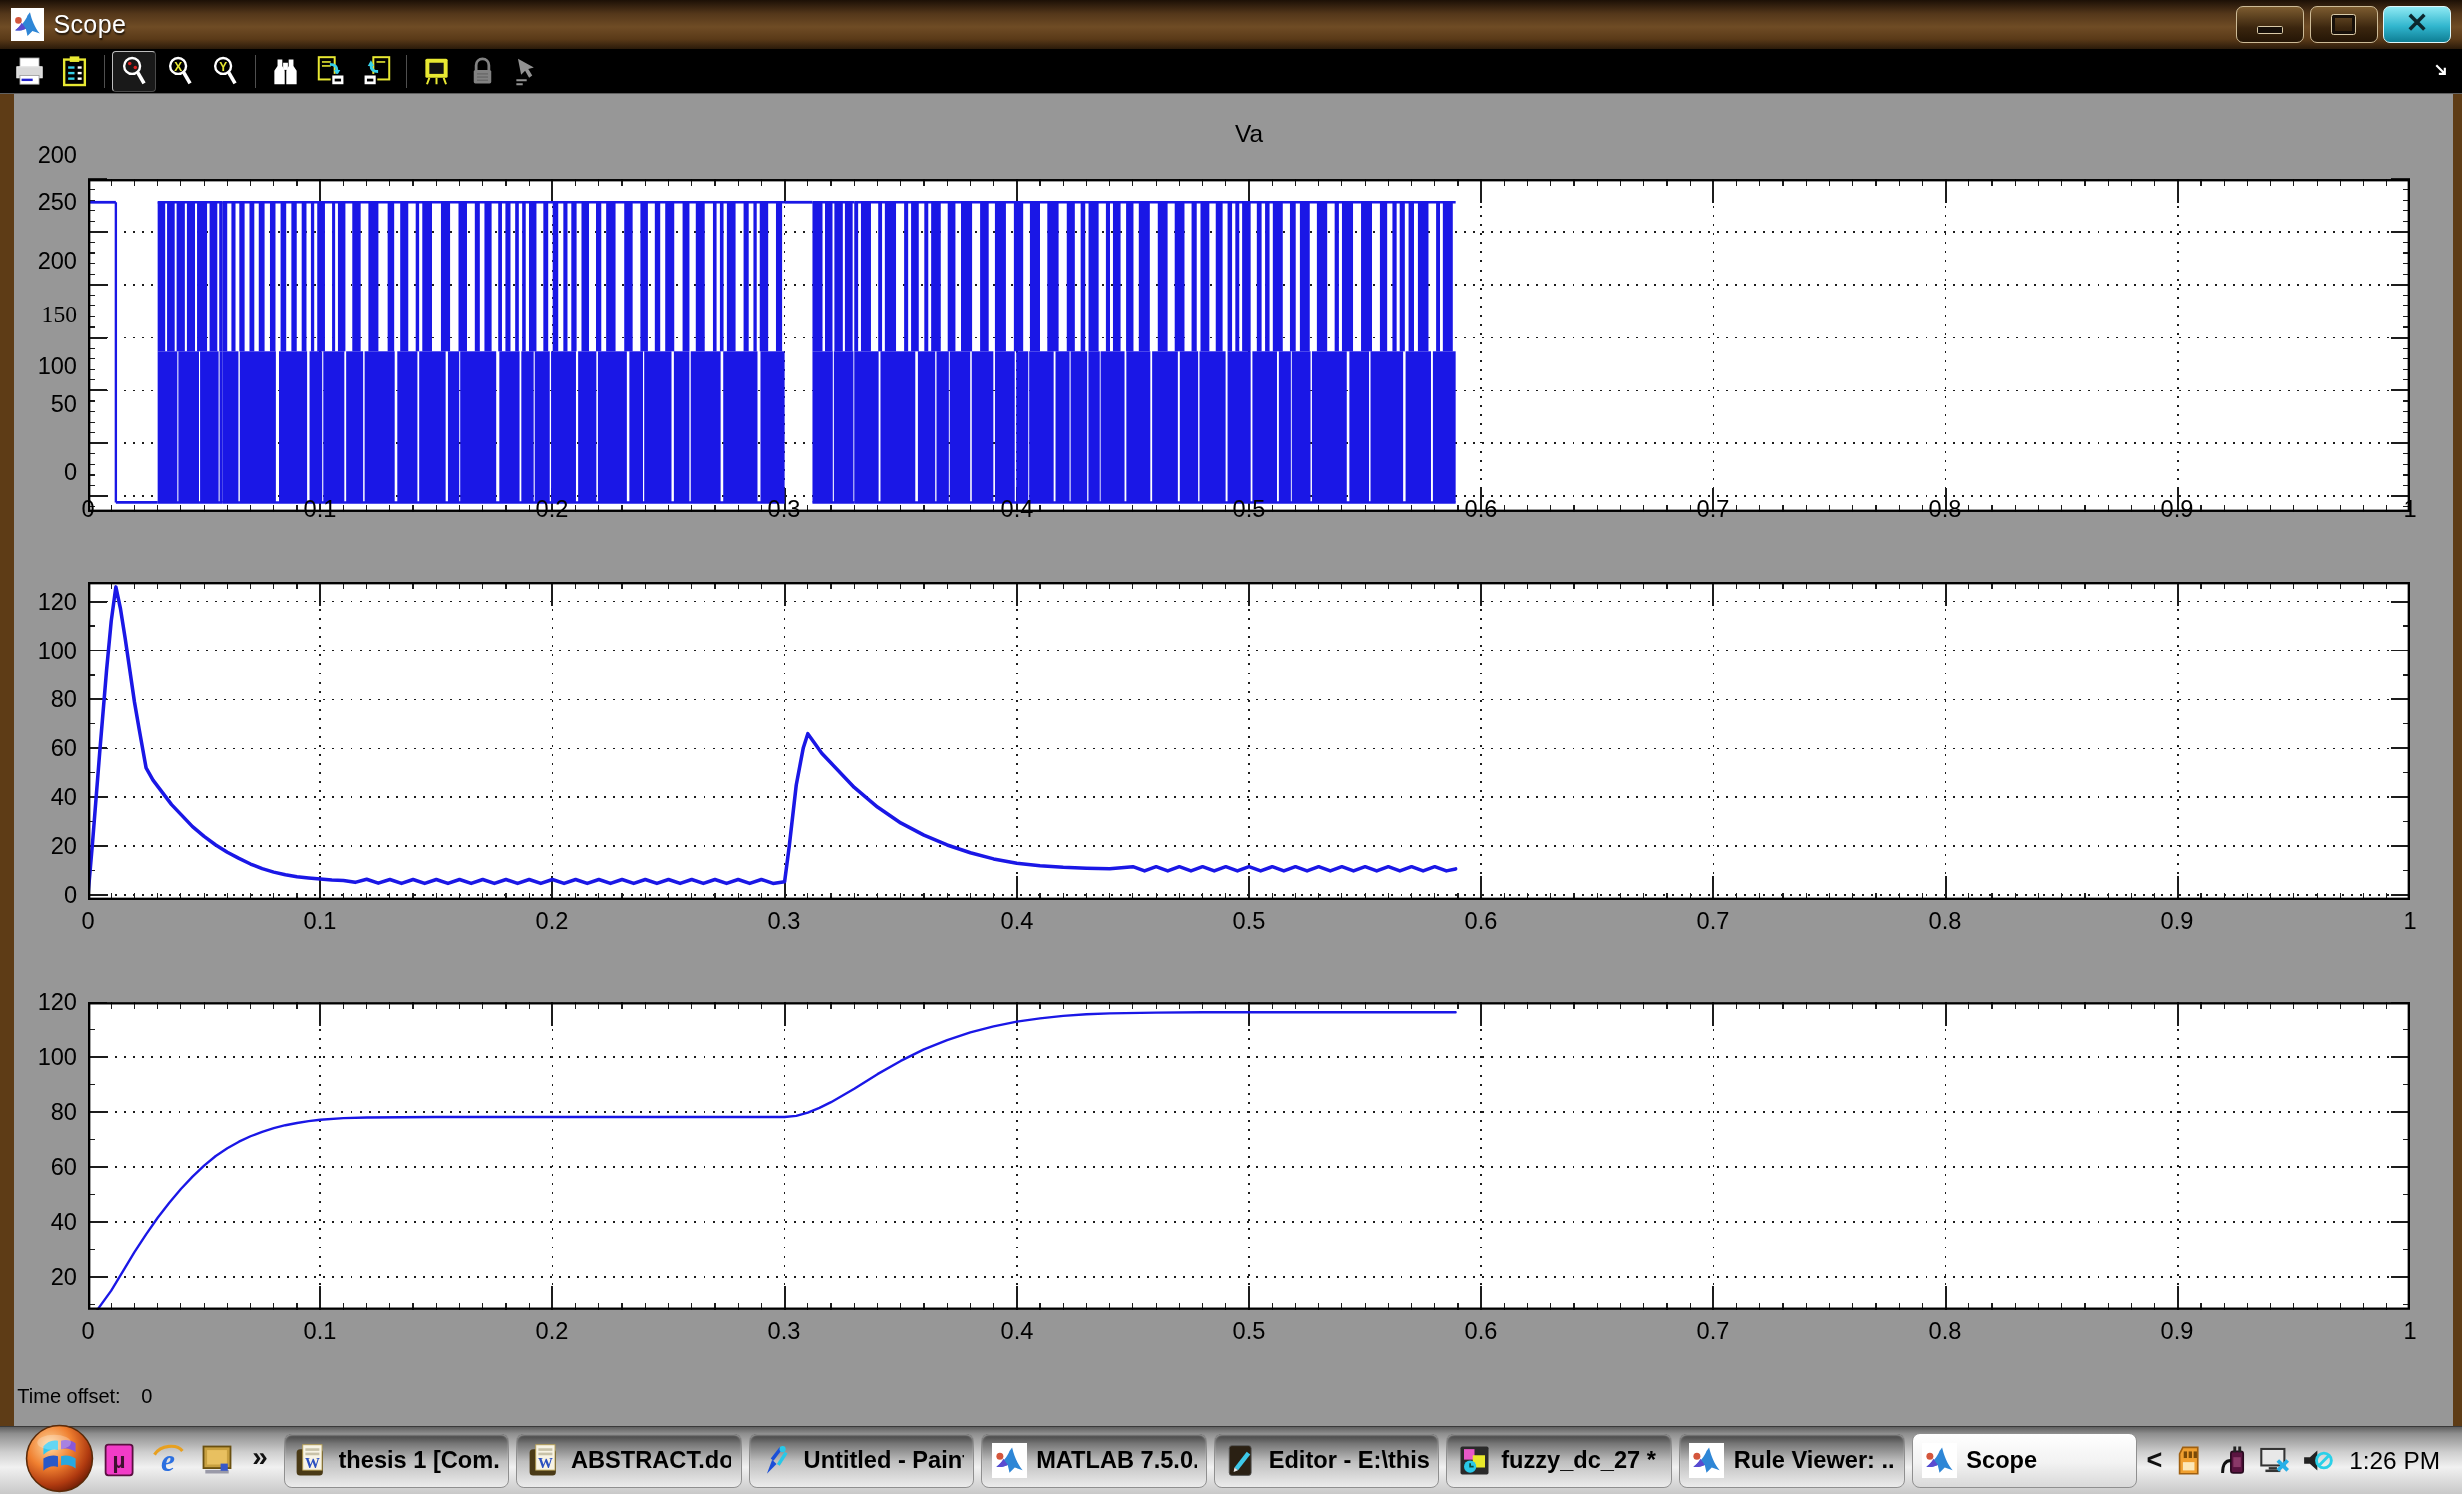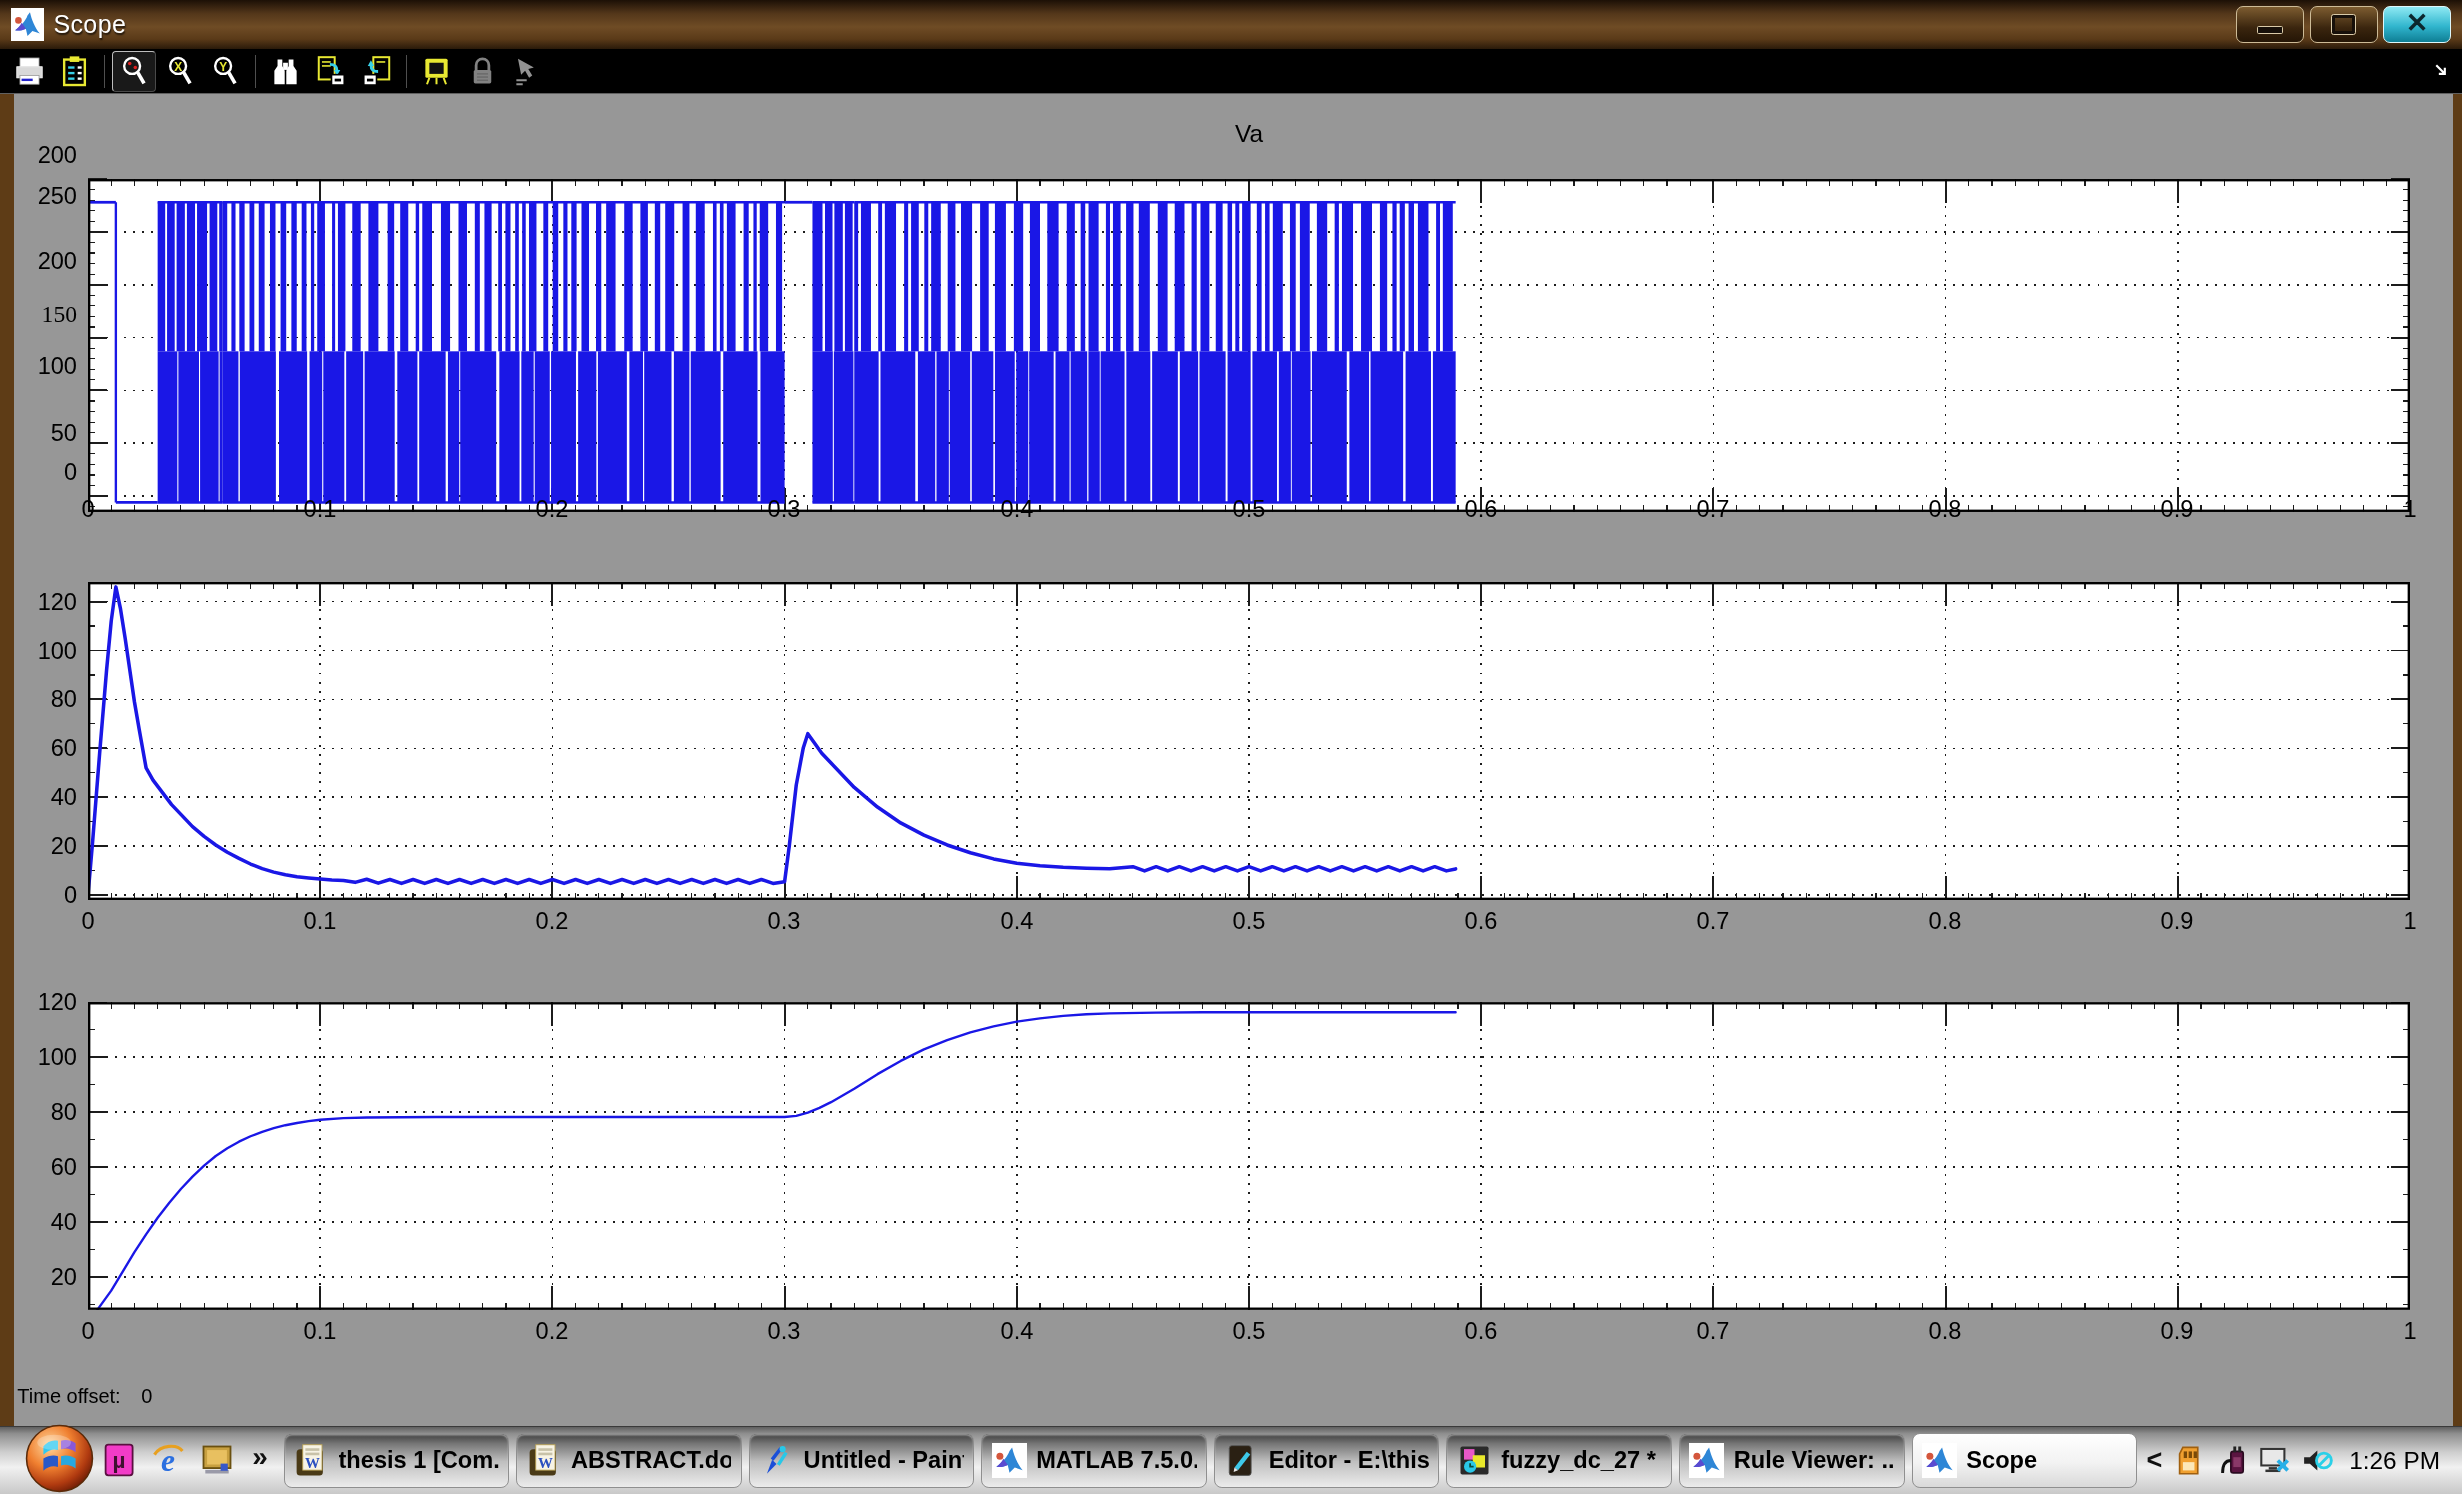--- a/index.html
+++ b/index.html
@@ -664,25 +664,25 @@
           <rect x="1529.3427753856406" y="218.88571428571427" width="23.838399520577354" height="192.02857142857144" fill="#1a17e6"></rect>
           <rect x="1554.9754630421753" y="218.88571428571427" width="44.22696790992188" height="192.02857142857144" fill="#1a17e6"></rect>
           <rect x="1602.5313425152096" y="218.88571428571427" width="24.970558399507922" height="192.02857142857144" fill="#1a17e6"></rect>
           <rect x="1629.3814053103793" y="218.88571428571427" width="41.4330428979016" height="192.02857142857144" fill="#1a17e6"></rect>
           <rect x="1673.9330643403807" y="218.88571428571427" width="32.288744537453226" height="192.02857142857144" fill="#1a17e6"></rect>
           <rect x="1708.6521444881798" y="218.88571428571427" width="28.897855511820012" height="192.02857142857144" fill="#1a17e6"></rect>
         </g>
         <rect x="1.5" y="1.5" width="2947" height="420" fill="none" stroke="#000" stroke-width="3"></rect>
       </svg>
       <span class="ytick" style="top: 302px;">0</span>
-      <span class="ytick" style="top: 263px; margin-left: 48px;">50</span>
+      <span class="ytick" style="top: 234px; margin-left: 48px;">50</span>
       <span class="ytick" style="top: 196px;">100</span>
       <span class="ytick" style="top: 144px; font-family: Liberation Serif, serif;">150</span>
       <span class="ytick" style="top: 91px;">200</span>
-      <span class="ytick" style="top: 26px;">250</span>
+      <span class="ytick" style="top: 32px;">250</span>
       <span class="ytick" style="top: -15px;">200</span>
       <span class="xtick" style="left: 0px; top: 341px;">0</span>
       <span class="xtick" style="left: 232px; top: 341px;">0.1</span>
       <span class="xtick" style="left: 464px; top: 341px;">0.2</span>
       <span class="xtick" style="left: 696px; top: 341px;">0.3</span>
       <span class="xtick" style="left: 929px; top: 341px;">0.4</span>
       <span class="xtick" style="left: 1161px; top: 341px;">0.5</span>
       <span class="xtick" style="left: 1393px; top: 341px;">0.6</span>
       <span class="xtick" style="left: 1625px; top: 341px;">0.7</span>
       <span class="xtick" style="left: 1857px; top: 341px;">0.8</span>

